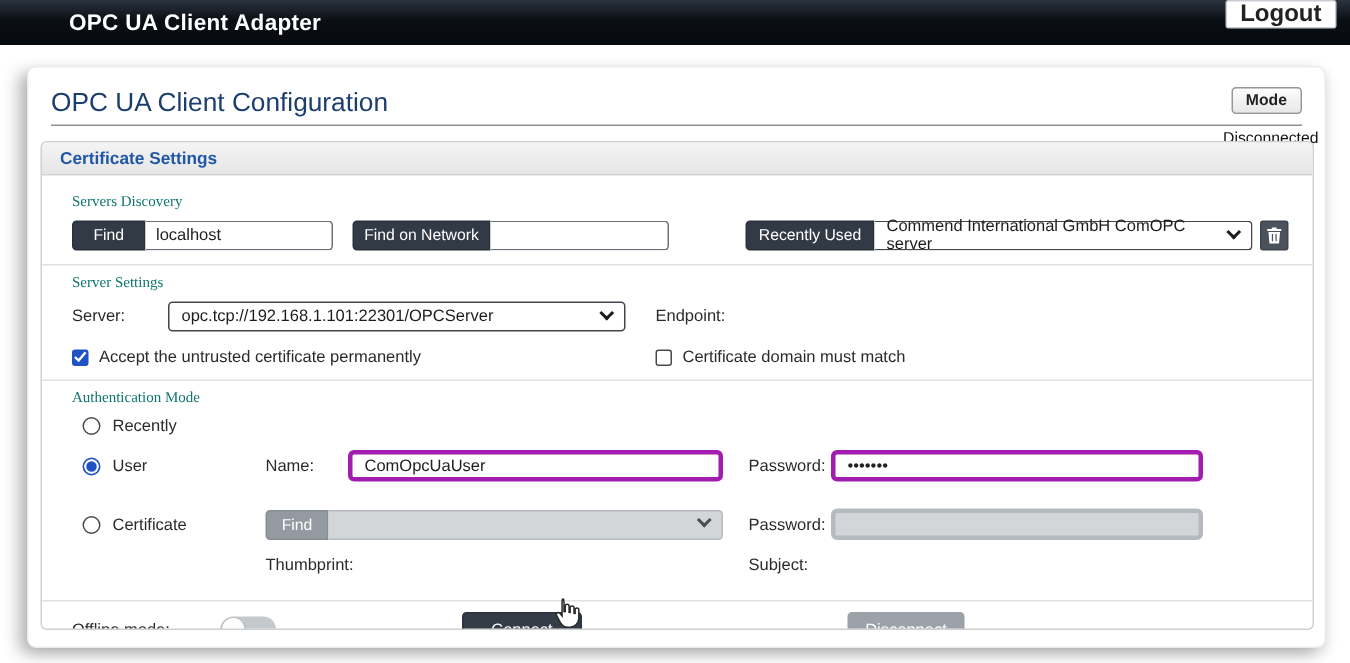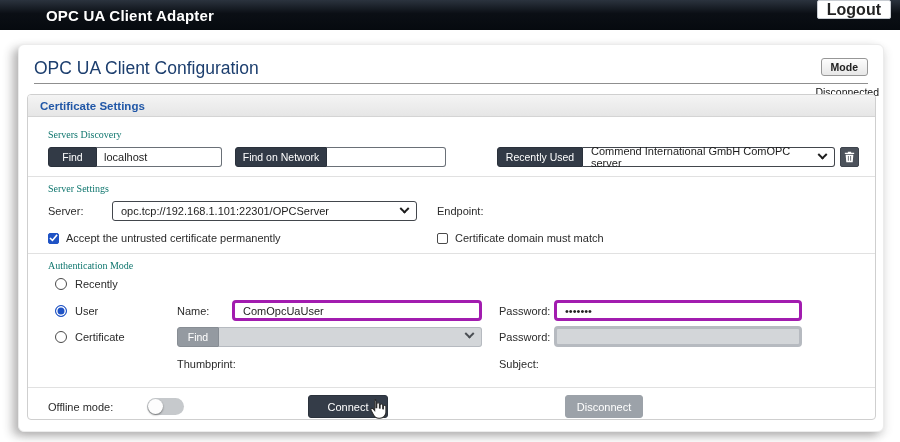--- a/index.html
+++ b/index.html
@@ -203,21 +203,21 @@
         <div class="col-radio">
           <span class="radio selected" style="margin-left:7px"></span>
           <span class="lbl">User</span>
         </div>
         <span class="col-label">Name:</span>
         <input class="txt-input auth-input" value="ComOpcUaUser" style="">
         <span class="col-label pw-gap">Password:</span>
         <input class="txt-input pw-input" value="•••••••" style="">
       </div>
 
-      <div class="row" style="margin-top:5px">
+      <div class="row" style="margin-top:18px">
         <div class="col-radio">
           <span class="radio" style="margin-left:7px"></span>
           <span class="lbl">Certificate</span>
         </div>
         <button class="cert-find-btn">Find</button>
         <div class="sel disabled no-left-radius cert-sel">
           <span></span>
           <span class="chev"></span>
         </div>
         <span class="col-label pw-gap">Password:</span>

